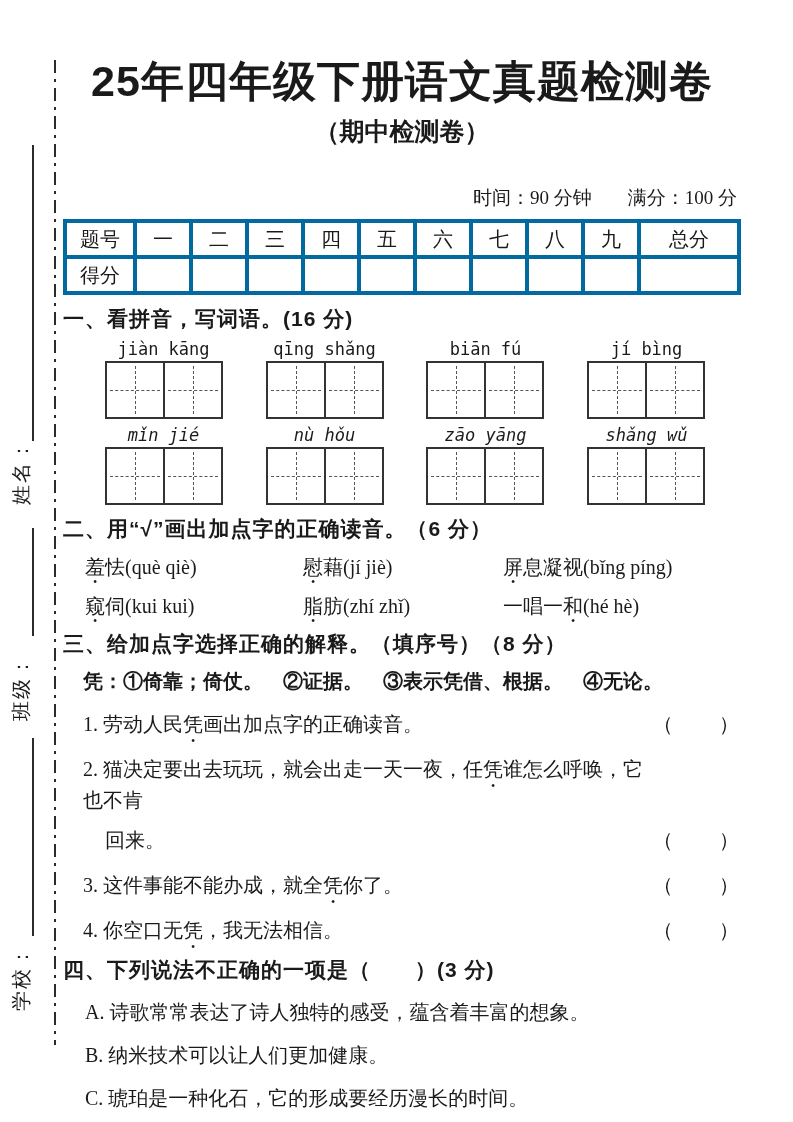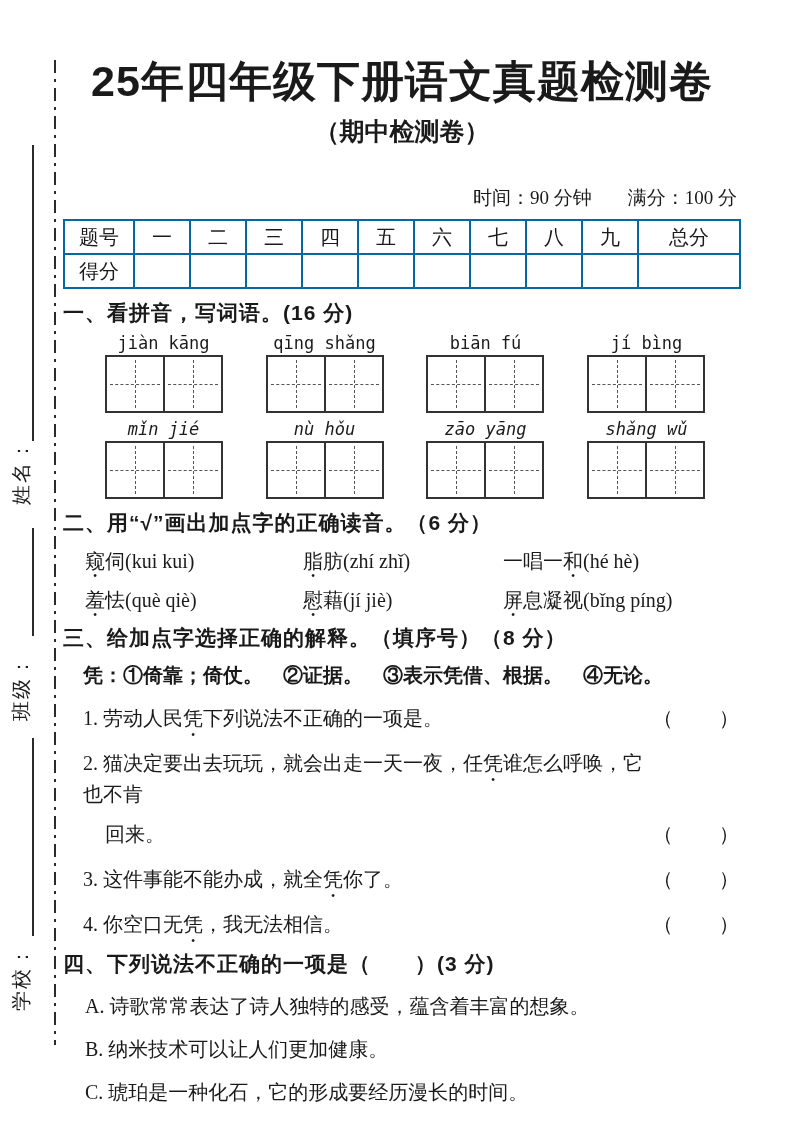--- a/index.html
+++ b/index.html
@@ -21,21 +21,21 @@
 
   
   .content{position:absolute;left:63px;top:12px;width:678px;}
   .title{margin:46px 0 0;font-size:43px;line-height:1.1;text-align:center;font-weight:bold;
     font-family:"Liberation Sans",sans-serif;letter-spacing:1px;}
   .subtitle{margin:10px 0 0;font-size:25px;text-align:center;font-weight:bold;
     font-family:"Liberation Sans",sans-serif;}
   .meta{display:flex;justify-content:flex-end;gap:36px;font-size:19px;margin-top:37px;padding-right:4px;}
 
   table.score{width:100%;border-collapse:collapse;table-layout:fixed;margin-top:8px;}
-  table.score td{border:2px solid #0369a1;height:32px;text-align:center;font-size:20px;padding:0;}
+  table.score td{border:4px solid #0369a1;height:32px;text-align:center;font-size:20px;padding:0;}
 
   .sec-h{margin:12px 0 0;font-size:21px;font-weight:bold;line-height:1.15;
     font-family:"Liberation Sans",sans-serif;letter-spacing:1px;}
 
   
   .py-row{display:flex;justify-content:flex-end;padding:0 36px 0 42px;margin-top:8px;gap:44px;}
   .py-row.second{margin-top:6px;font-style:italic;}
   .py{width:118px;text-align:center;font-family:"DejaVu Sans Mono",monospace;font-size:17px;}
   .box-row{display:flex;justify-content:space-between;padding:0 36px 0 42px;margin-top:2px;}
   .pair{display:flex;width:118px;height:58px;border:2px solid #333;box-sizing:border-box;background:#fff;}
@@ -178,35 +178,35 @@
           <div class="gcell"></div>
         </div>
       <div class="pair">
           <div class="gcell"></div>
           <div class="gcell"></div>
         </div>
     </div>
 
     <h3 class="sec-h">二、用“√”画出加点字的正确读音。（6 分）</h3>
     <div class="pron-row">
+      <span class="pron-item"><span class="dot-under">羞</span><span>怯(què qiè)</span></span>
+      <span class="pron-item"><span class="dot-under">慰</span><span>藉(jí jiè)</span></span>
+      <span class="pron-item"><span class="dot-under">屏</span><span>息凝视(bǐng píng)</span></span>
+    </div>
+    <div class="pron-row">
       <span class="pron-item"><span class="dot-under">窥</span><span>伺(kui kui)</span></span>
       <span class="pron-item"><span class="dot-under">脂</span><span>肪(zhí zhǐ)</span></span>
       <span class="pron-item"><span>一唱一</span><span class="dot-under">和</span><span>(hé hè)</span></span>
     </div>
-    <div class="pron-row">
-      <span class="pron-item"><span class="dot-under">羞</span><span>怯(què qiè)</span></span>
-      <span class="pron-item"><span class="dot-under">慰</span><span>藉(jí jiè)</span></span>
-      <span class="pron-item"><span class="dot-under">屏</span><span>息凝视(bǐng píng)</span></span>
-    </div>
 
     <h3 class="sec-h">三、给加点字选择正确的解释。（填序号）（8 分）</h3>
     <div class="lead">凭：①倚靠；倚仗。　②证据。　③表示凭借、根据。　④无论。</div>
 
     <div class="q-item">
-      <span class="q-text"><span>1. 劳动人民</span><span class="dot-under">凭</span><span>下列说法不正确的一项是。</span></span>
+      <span class="q-text"><span>1. 劳动人民</span><span class="dot-under">凭</span><span>画出加点字的正确读音。</span></span>
       <span class="ans">（　　）</span>
     </div>
 
     <div class="q-item">
       <div class="q-line"><span>2. 猫决定要出去玩玩，就会出走一天一夜，任</span><span class="dot-under">凭</span><span>谁怎么呼唤，它也不肯</span></div>
       <div class="q-line q-cont"><span>回来。</span></div>
       <span class="ans">（　　）</span>
     </div>
 
     <div class="q-item">

